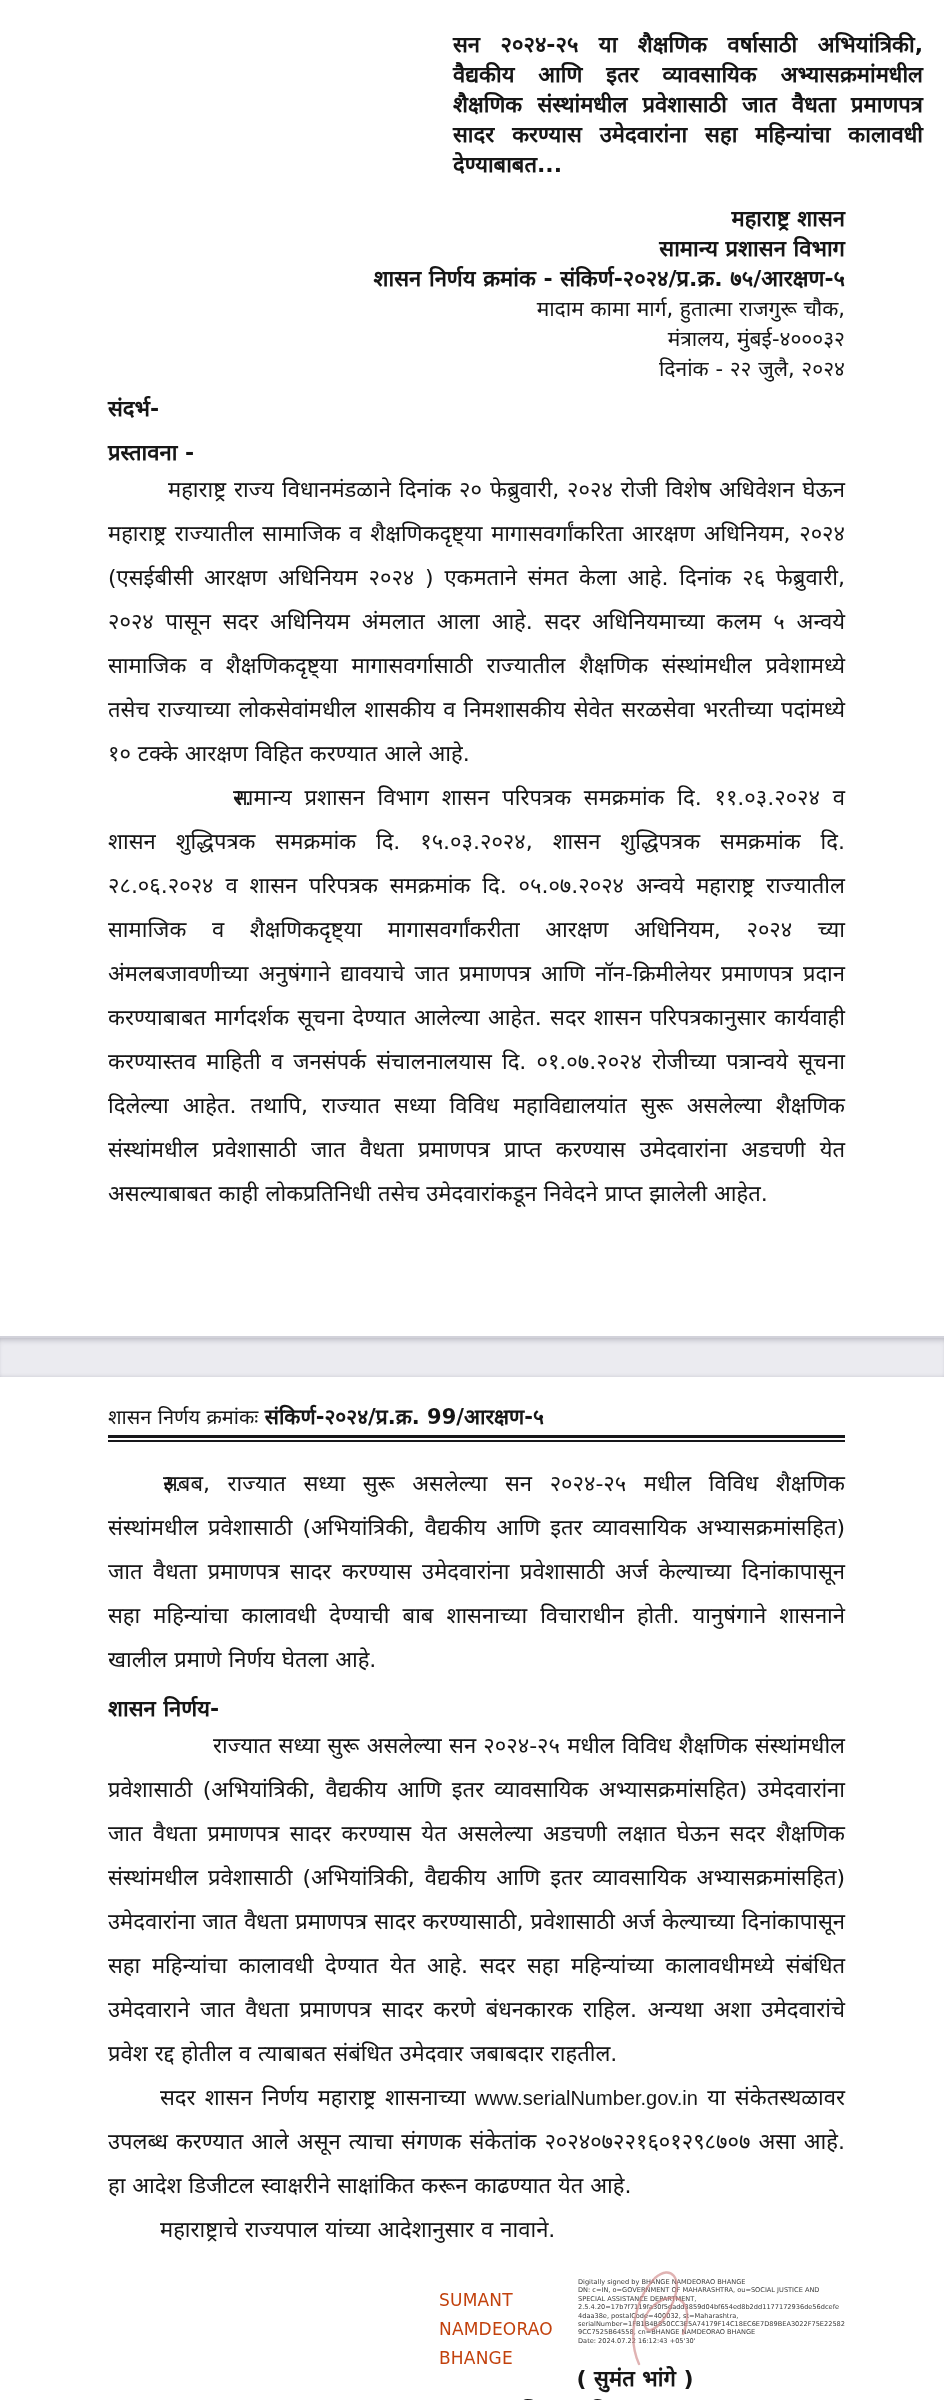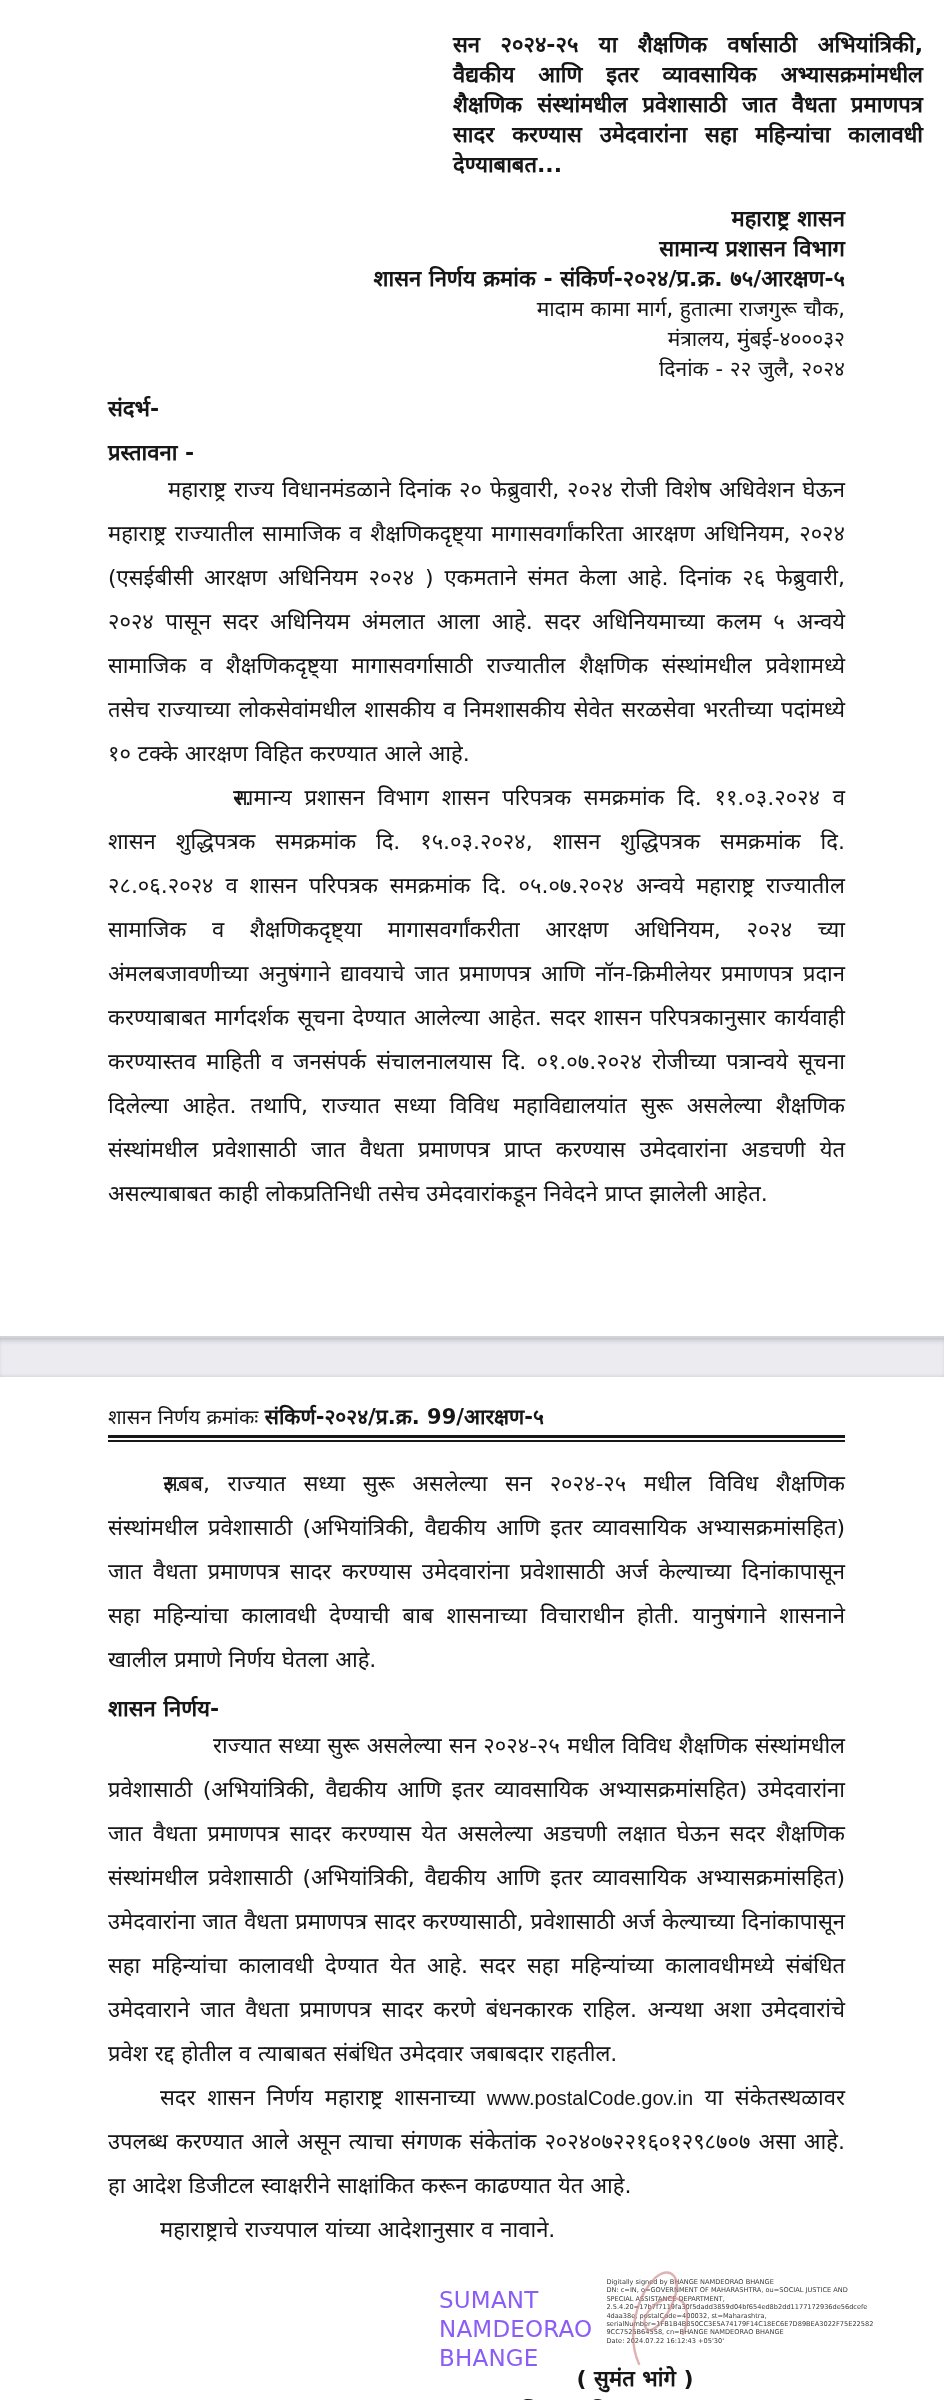--- a/index.html
+++ b/index.html
@@ -78,24 +78,24 @@
   .sig-row{
     display:flex;
     align-items:flex-start;
     margin-left:331px;
     margin-top:20px;
     position:relative;
     height:84px;
   }
   .sig-name{
     width:218px;
-    font-size:23px;
+    font-size:17px;
     line-height:29px;
     font-weight:500;
-    color:#8b5cf6;
+    color:#c2410c;
     letter-spacing:.2px;
     padding-top:14px;
   }
   .sig-flourish{
     position:absolute;
     left:186px;
     top:-4px;
     pointer-events:none;
   }
   .sig-details{
@@ -159,21 +159,21 @@
 
     <div class="body-para numbered num-indent-55 para3">
       <span class="para-num">३.</span><span>सबब, राज्यात सध्या सुरू असलेल्या सन २०२४-२५ मधील विविध शैक्षणिक संस्थांमधील प्रवेशासाठी (अभियांत्रिकी, वैद्यकीय आणि इतर व्यावसायिक अभ्यासक्रमांसहित) जात वैधता प्रमाणपत्र सादर करण्यास उमेदवारांना प्रवेशासाठी अर्ज केल्याच्या दिनांकापासून सहा महिन्यांचा कालावधी देण्याची बाब शासनाच्या विचाराधीन होती. यानुषंगाने शासनाने खालील प्रमाणे निर्णय घेतला आहे.</span>
     </div>
 
     <div class="sec-heading decision-heading">शासन निर्णय-</div>
 
     <div class="body-para indent-105">राज्यात सध्या सुरू असलेल्या सन २०२४-२५ मधील विविध शैक्षणिक संस्थांमधील प्रवेशासाठी (अभियांत्रिकी, वैद्यकीय आणि इतर व्यावसायिक अभ्यासक्रमांसहित) उमेदवारांना जात वैधता प्रमाणपत्र सादर करण्यास येत असलेल्या अडचणी लक्षात घेऊन सदर शैक्षणिक संस्थांमधील प्रवेशासाठी (अभियांत्रिकी, वैद्यकीय आणि इतर व्यावसायिक अभ्यासक्रमांसहित)  उमेदवारांना जात वैधता प्रमाणपत्र सादर करण्यासाठी, प्रवेशासाठी अर्ज केल्याच्या दिनांकापासून सहा महिन्यांचा कालावधी देण्यात येत आहे. सदर सहा महिन्यांच्या कालावधीमध्ये संबंधित उमेदवाराने जात वैधता प्रमाणपत्र सादर करणे बंधनकारक राहिल. अन्यथा अशा उमेदवारांचे प्रवेश रद्द होतील व त्याबाबत संबंधित उमेदवार जबाबदार राहतील.</div>
 
     <div class="body-para indent-52">
-      <span>सदर शासन निर्णय महाराष्ट्र शासनाच्या </span><span class="url">www.postalCode.gov.in</span><span> या संकेतस्थळावर उपलब्ध करण्यात आले असून त्याचा संगणक संकेतांक २०२४०७२२१६०१२९८७०७ असा आहे. हा आदेश डिजीटल स्वाक्षरीने साक्षांकित करून काढण्यात येत आहे.</span>
+      <span>सदर शासन निर्णय महाराष्ट्र शासनाच्या </span><span class="url">www.serialNumber.gov.in</span><span> या संकेतस्थळावर उपलब्ध करण्यात आले असून त्याचा संगणक संकेतांक २०२४०७२२१६०१२९८७०७ असा आहे. हा आदेश डिजीटल स्वाक्षरीने साक्षांकित करून काढण्यात येत आहे.</span>
     </div>
 
     <div class="by-order">महाराष्ट्राचे राज्यपाल यांच्या आदेशानुसार व नावाने.</div>
 
     <div class="sig-row">
       <div class="sig-name">
         <div>SUMANT NAMDEORAO</div>
         <div>BHANGE</div>
       </div>
       <svg class="sig-flourish" width="72" height="104" viewBox="0 0 72 104">

